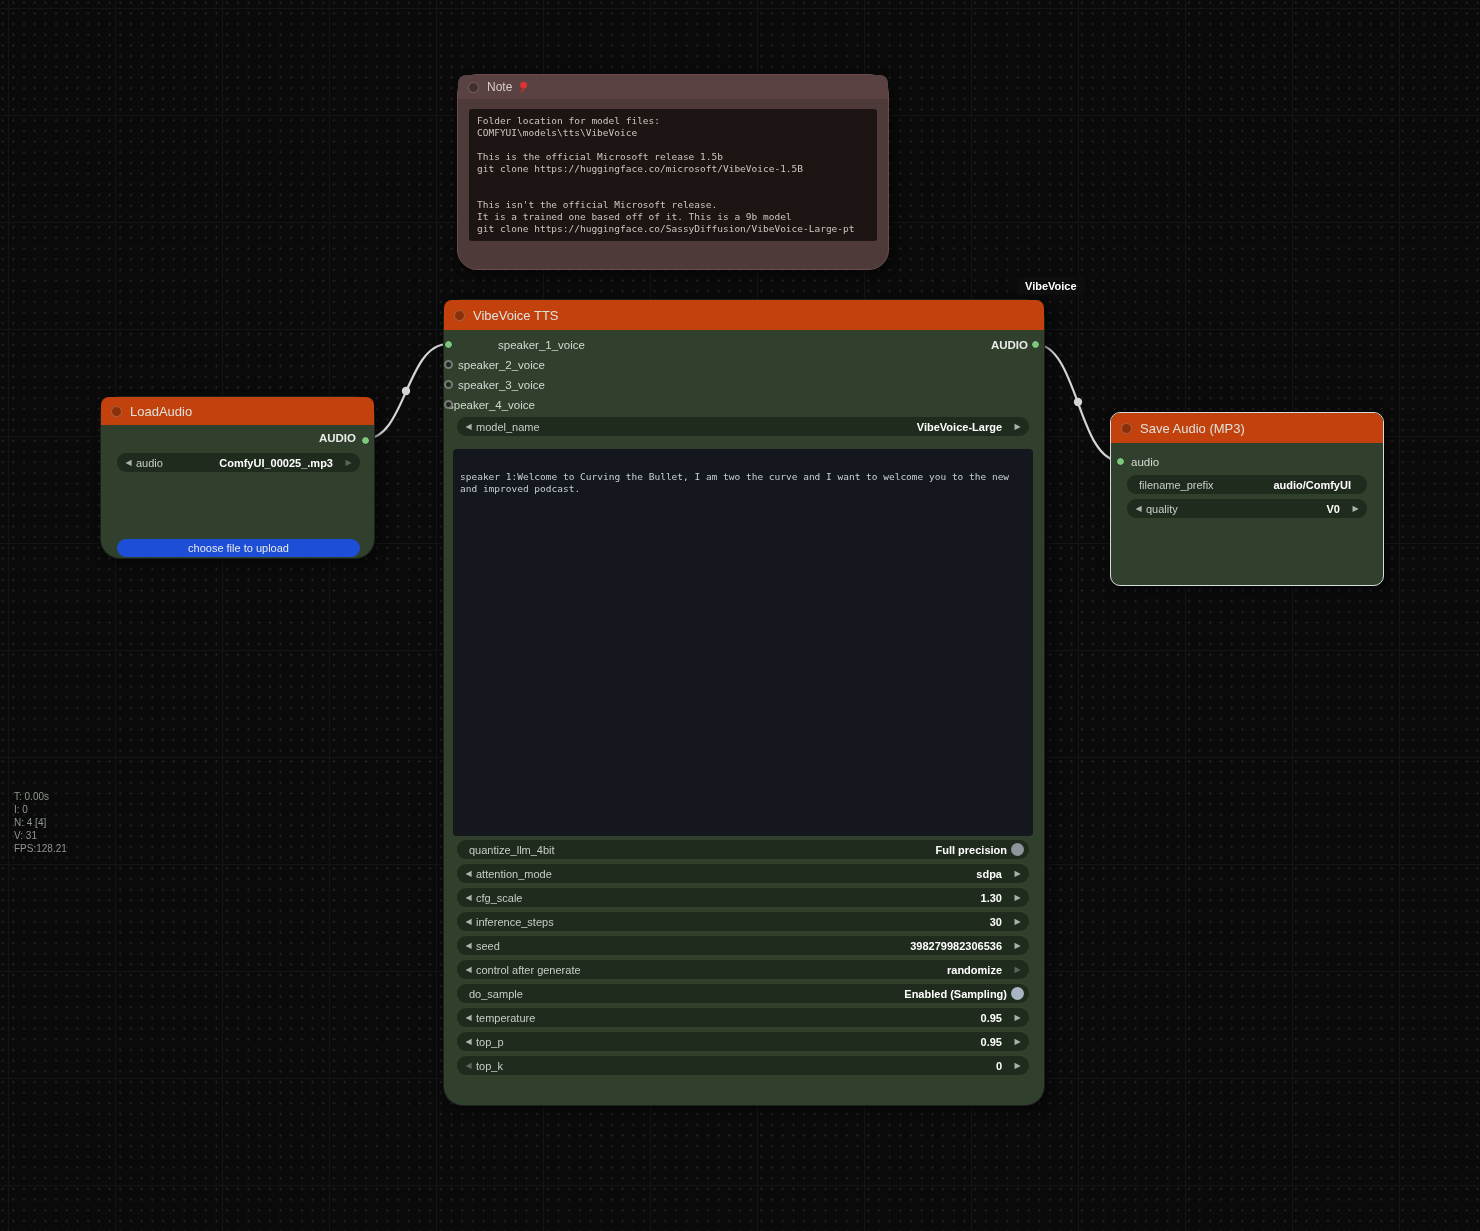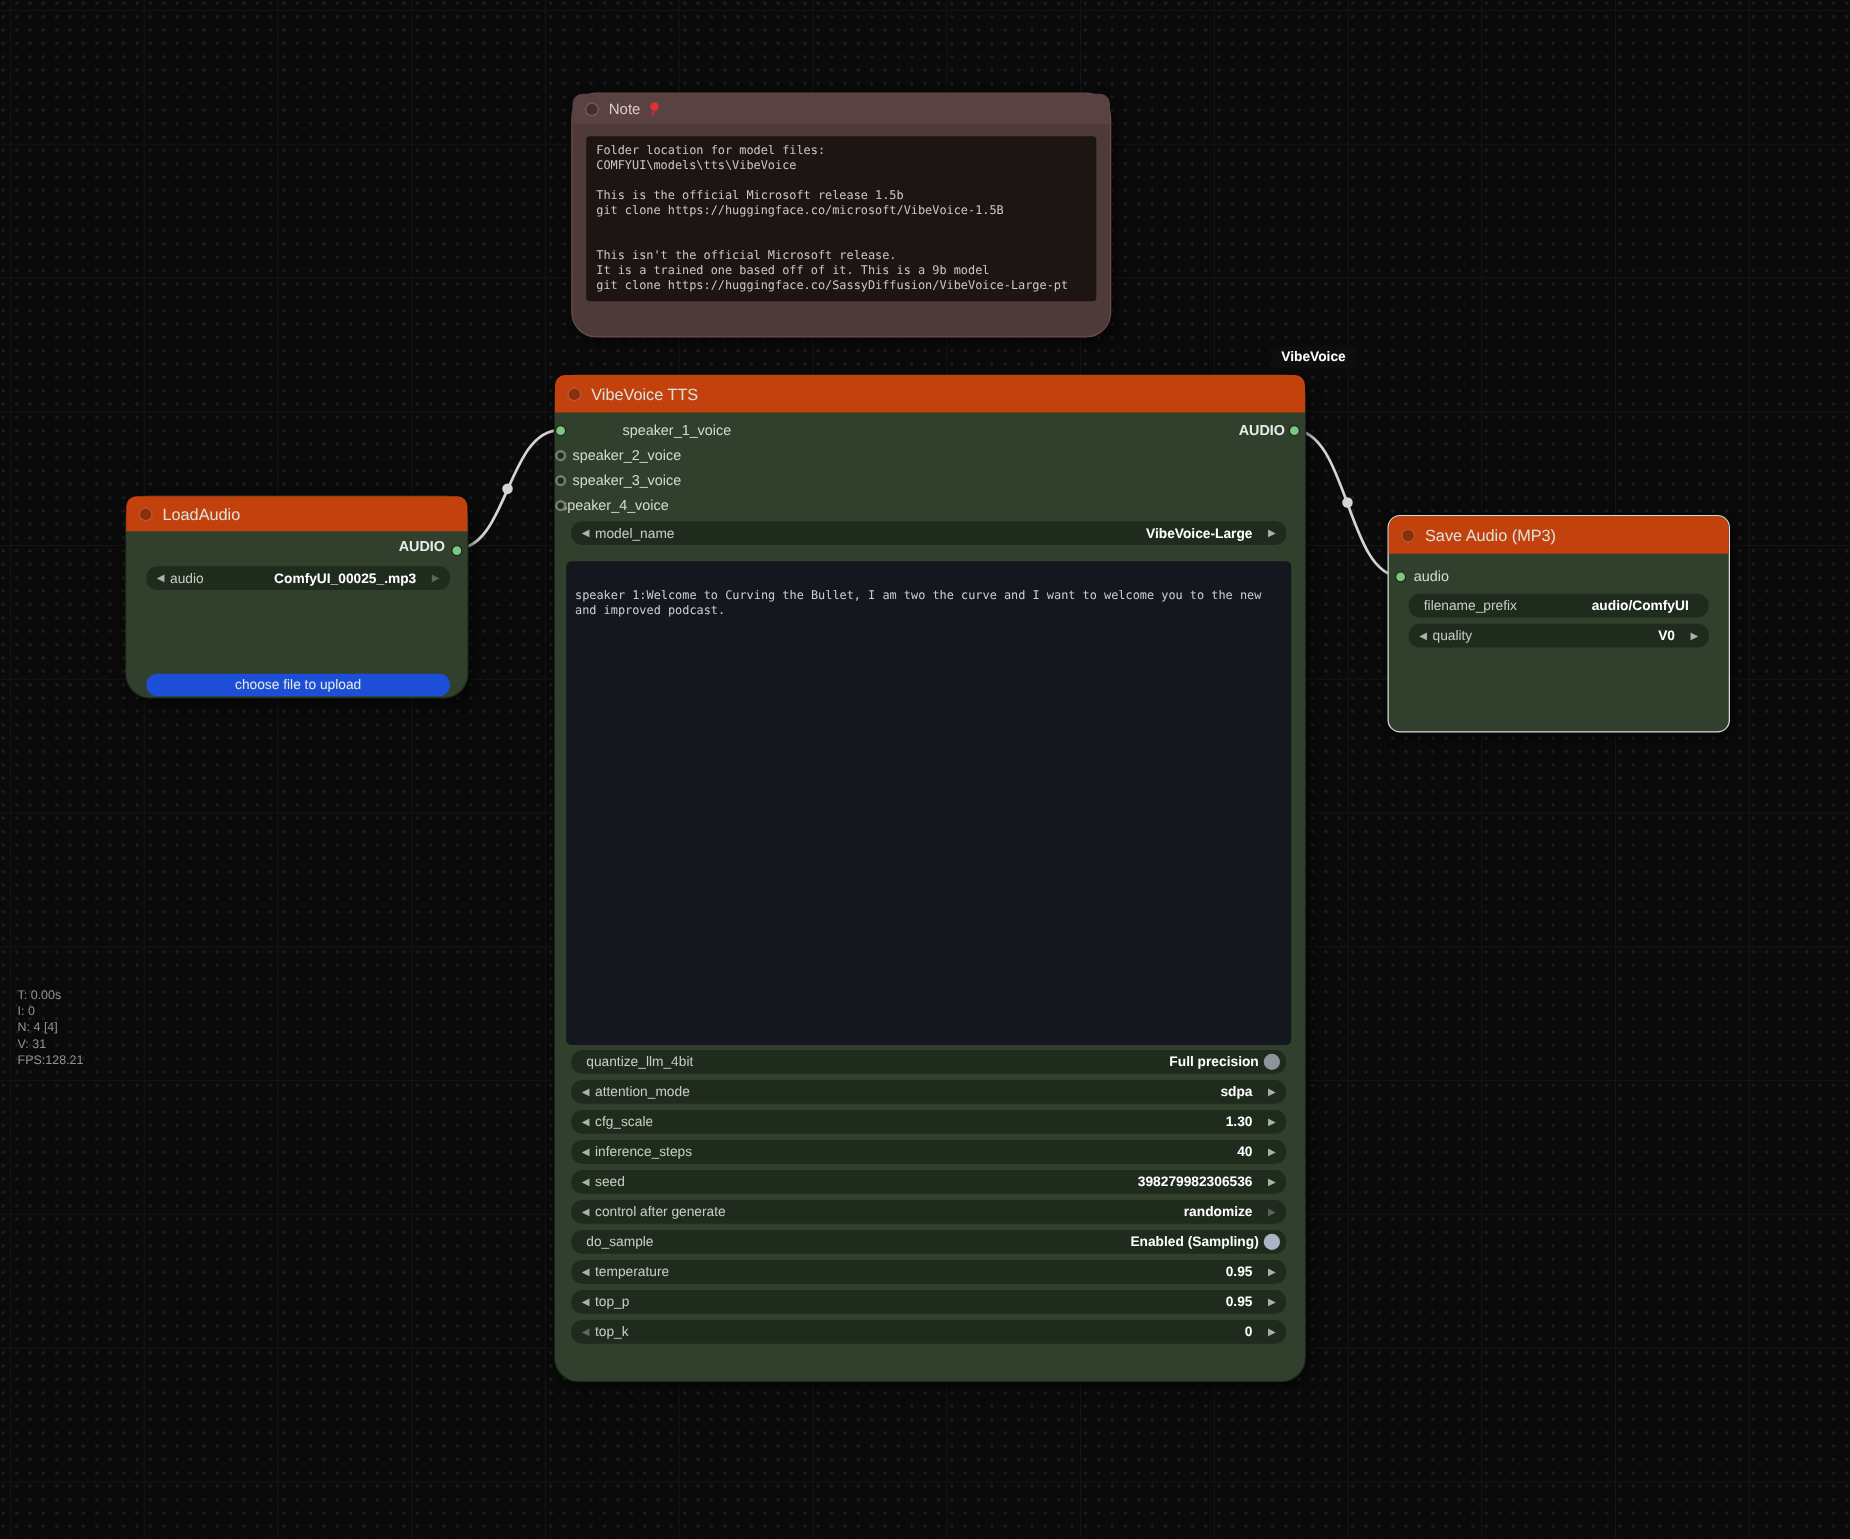--- a/index.html
+++ b/index.html
@@ -160,21 +160,21 @@
     <div class="widget" style="left:13px;top:588px;width:572px;">
       <span class="arrow">◀</span>
       <span class="wlabel">cfg_scale</span>
       <span class="wvalue">1.30</span>
       <span class="arrow">▶</span>
     </div>
 
     <div class="widget" style="left:13px;top:612px;width:572px;">
       <span class="arrow">◀</span>
       <span class="wlabel">inference_steps</span>
-      <span class="wvalue">40</span>
+      <span class="wvalue">30</span>
       <span class="arrow">▶</span>
     </div>
 
     <div class="widget" style="left:13px;top:636px;width:572px;">
       <span class="arrow">◀</span>
       <span class="wlabel">seed</span>
       <span class="wvalue">398279982306536</span>
       <span class="arrow">▶</span>
     </div>
 

